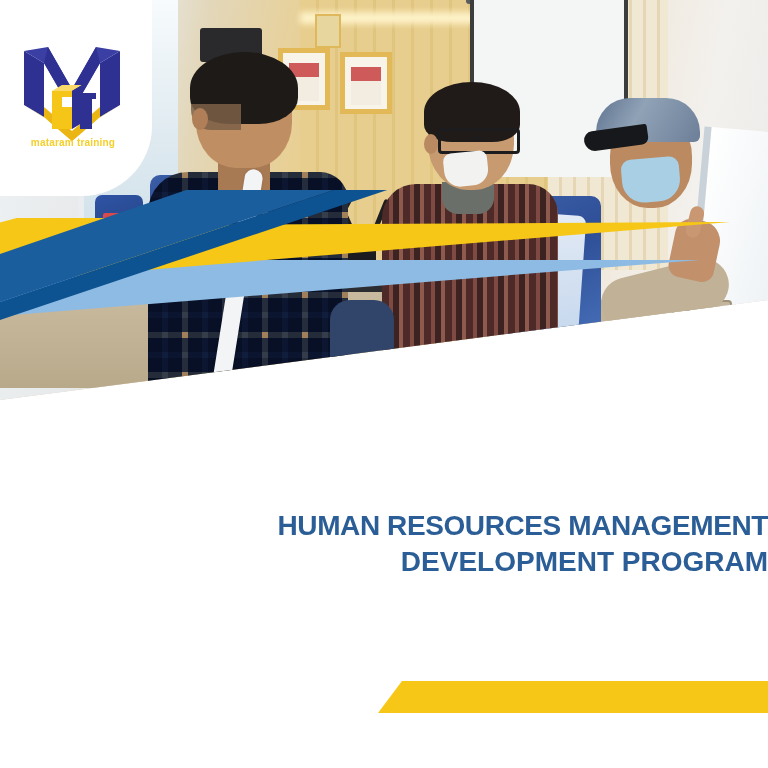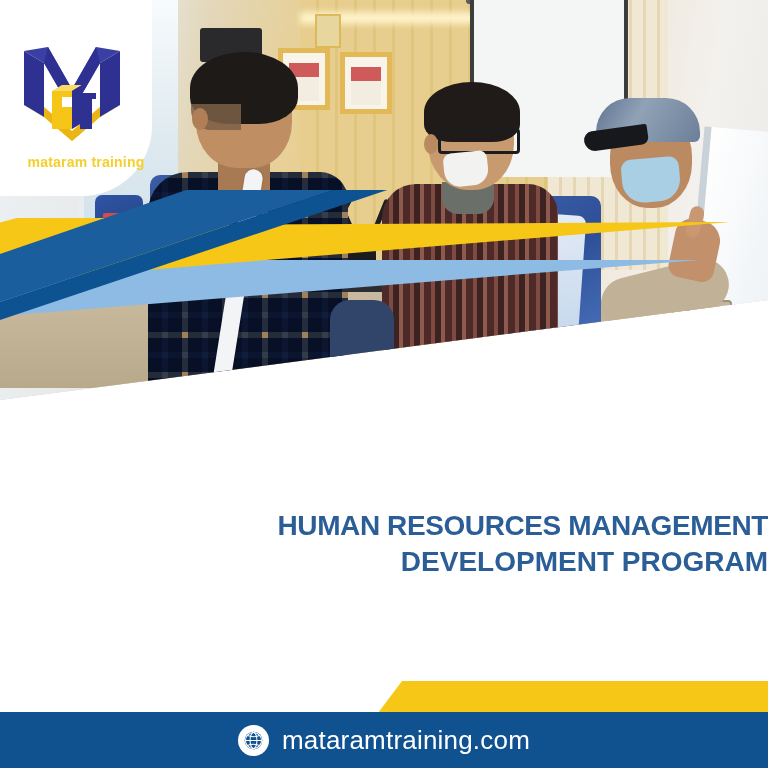--- a/index.html
+++ b/index.html
@@ -87,22 +87,22 @@
   .p3-body{position:absolute;left:566px;top:198px;width:190px;height:230px;border-radius:30px 24px 0 0;
     background:linear-gradient(110deg,#b6a88d,#cfc2a7 45%,#a79madd,#b9ab90);}
   .p3-pocket{position:absolute;left:672px;top:300px;width:56px;height:54px;background:#c3b69c;border:2px solid #9d9177;border-radius:4px;}
   .p3-arm{position:absolute;left:600px;top:268px;width:130px;height:52px;background:#c0b197;border-radius:26px;transform:rotate(-14deg);}
   .p3-hand{position:absolute;left:672px;top:220px;width:46px;height:60px;background:#c2906a;border-radius:16px 20px 12px 12px;transform:rotate(12deg);}
   .p3-finger{position:absolute;left:688px;top:206px;width:14px;height:32px;background:#c99873;border-radius:7px;transform:rotate(14deg);}
 
   
   .logo-panel{position:absolute;left:0;top:0;width:152px;height:196px;background:#ffffff;border-bottom-right-radius:70px;}
   .logo-mark{position:absolute;left:18px;top:45px;width:108px;height:96px;}
-  .tagline{position:absolute;left:0;top:154px;width:146px;text-align:center;color:#f5cf2a;
-    font-size:14px;font-weight:700;letter-spacing:.2px;font-family:"Liberation Sans",sans-serif;margin-left:13px;}
+  .tagline{position:absolute;left:0;top:137px;width:146px;text-align:center;color:#f5cf2a;
+    font-size:10px;font-weight:700;letter-spacing:.2px;font-family:"Liberation Sans",sans-serif;}
 
   .diag-navy{position:absolute;left:0;top:190px;width:768px;height:300px;
     background:#1b5e9d;clip-path:polygon(0 64px,768px -200px,768px -146px,0 112px);}
   .diag-navy-dk{position:absolute;left:0;top:190px;width:768px;height:300px;
     background:#0d5291;clip-path:polygon(0 112px,768px -146px,768px -128px,0 130px);}
   .diag-yellow{position:absolute;left:-6px;top:218px;width:740px;height:240px;background:#f6c716;
     clip-path:polygon(0 6px,732px -190px,740px -160px,30px 70px,8px 46px);}
   .diag-yellow2{position:absolute;left:0;top:222px;width:730px;height:170px;background:#f6c716;
     clip-path:polygon(0 4px,718px 0,730px 0,0 60px);}
   .diag-lblue{position:absolute;left:0;top:260px;width:700px;height:180px;background:#8ebbe3;
@@ -230,30 +230,14 @@
     </svg>
     <div class="tagline">mataram training</div>
   </div>
 
   <div class="subtitle">
     <span>HUMAN RESOURCES MANAGEMENT</span>
     <span class="sub-l2">DEVELOPMENT PROGRAM</span>
   </div>
 
   <div class="foot-yellow"></div>
-  <div class="footer">
-    <span class="globe">
-      <svg width="23" height="23" viewBox="0 0 24 24" fill="none" stroke="#10518f" stroke-width="1.4">
-        <circle cx="12" cy="12" r="9.2" fill="#10518f" stroke="none"></circle>
-        <circle cx="12" cy="12" r="9.2" stroke="#ffffff" stroke-width="0"></circle>
-        <g stroke="#ffffff" stroke-width="1.1" fill="none">
-          <circle cx="12" cy="12" r="8.4"></circle>
-          <ellipse cx="12" cy="12" rx="3.6" ry="8.4"></ellipse>
-          <line x1="3.6" y1="12" x2="20.4" y2="12"></line>
-          <path d="M5 6.6 Q12 9.6 19 6.6"></path>
-          <path d="M5 17.4 Q12 14.4 19 17.4"></path>
-        </g>
-      </svg>
-    </span>
-    <span class="site">mataramtraining.com</span>
-  </div>
 
 </div>
 
 </body></html>

